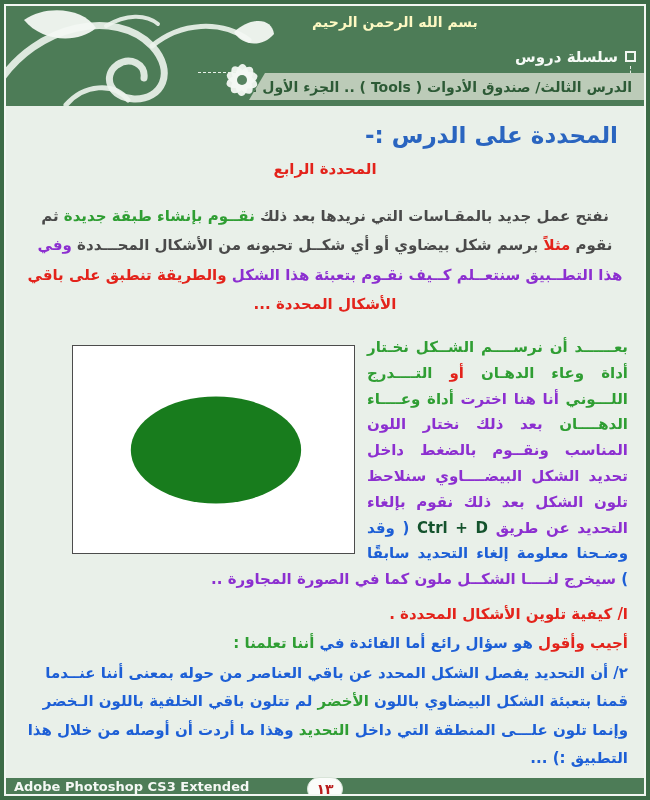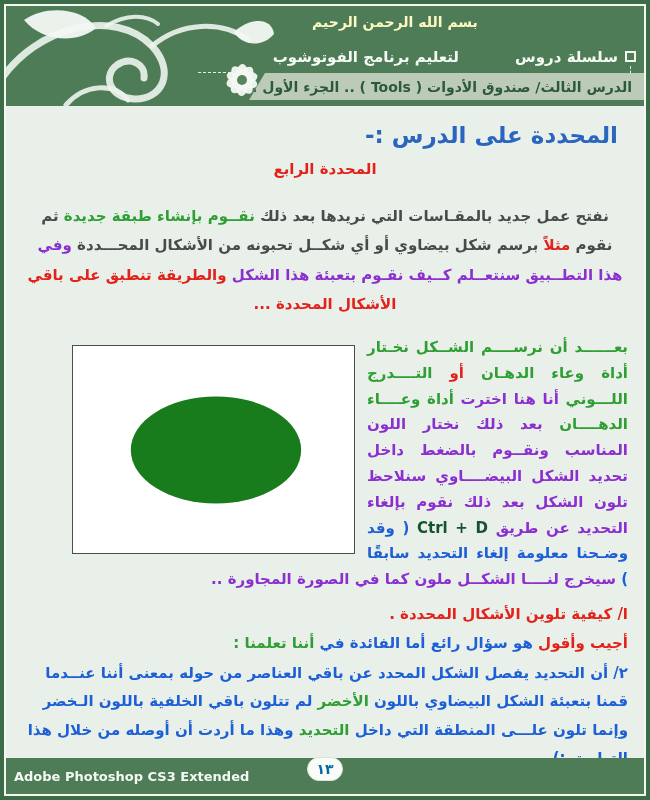--- a/index.html
+++ b/index.html
@@ -88,33 +88,33 @@
   .q3{margin-top:2px;line-height:1.9;}
   
   .c-dark{color:#4a4a4a;}
   .c-green{color:#2f9e33;}
   .c-red{color:#e3231b;}
   .c-purple{color:#8c2fd0;}
   .c-blue{color:#1d5fd6;}
   .c-navy{color:#14532d;}
   
   .footer{
-    position:absolute;left:0;right:0;bottom:0;height:36px;
+    position:absolute;left:0;right:0;bottom:0;height:16px;
     background:#4d7c57;z-index:4;
   }
   .app-label{
     position:absolute;left:8px;top:50%;transform:translateY(-50%);
     direction:ltr;color:#f4f8f4;font-size:13px;font-weight:bold;
   }
   .page-badge{
     position:absolute;left:50%;top:-1px;transform:translateX(-50%);
     width:36px;height:24px;border-radius:12px;
     background:#fafcfa;border:1px solid #d8e4d8;
     display:flex;align-items:center;justify-content:center;
-    color:#0369a1;font-size:14px;font-weight:bold;
+    color:#b91c1c;font-size:14px;font-weight:bold;
   }
 </style>
 </head>
 <body>
 
 <div class="page">
   <div class="inner">
 
     <div class="header">
       <svg class="floral" width="270" height="100" viewBox="0 0 270 100">
@@ -129,21 +129,20 @@
           <path d="M 228,26 C 246,10 266,12 268,28 C 256,42 236,40 228,26 Z"></path>
           <ellipse cx="236" cy="74" rx="16" ry="7" transform="rotate(20 236 74)"></ellipse>
           <ellipse cx="236" cy="74" rx="16" ry="7" transform="rotate(92 236 74)"></ellipse>
           <ellipse cx="236" cy="74" rx="16" ry="7" transform="rotate(164 236 74)"></ellipse>
           <ellipse cx="236" cy="74" rx="16" ry="7" transform="rotate(236 236 74)"></ellipse>
           <ellipse cx="236" cy="74" rx="16" ry="7" transform="rotate(308 236 74)"></ellipse>
           <circle cx="236" cy="74" r="5" fill="#4d7c57"></circle>
         </g>
       </svg>
       <div class="basmala">بسم الله الرحمن الرحيم</div>
-      <div class="series-subtitle">لتعليم برنامج الفوتوشوب</div>
       <div class="series-title">سلسلة دروس</div>
       <div class="series-box"></div>
       <div class="dash-v"></div>
       <div class="dash-h"></div>
       <div class="lesson-banner">الدرس الثالث/  صندوق الأدوات ( Tools )   .. الجزء الأول ..</div>
     </div>
 
     <div class="content">
       <div class="page-title">المحددة على الدرس :-</div>
       <div class="section-subtitle">المحددة الرابع</div>

